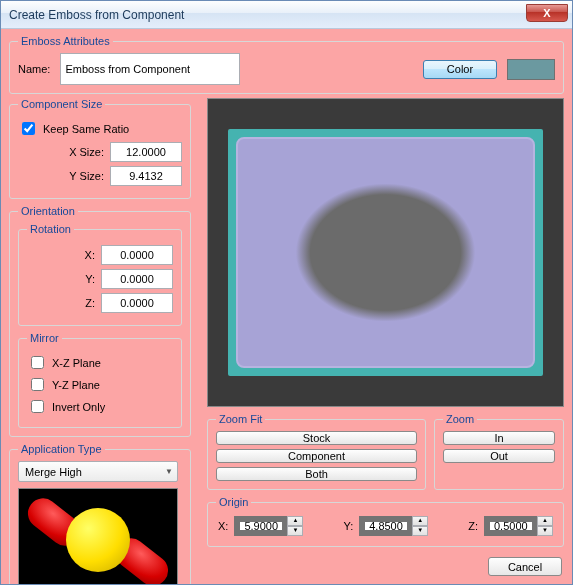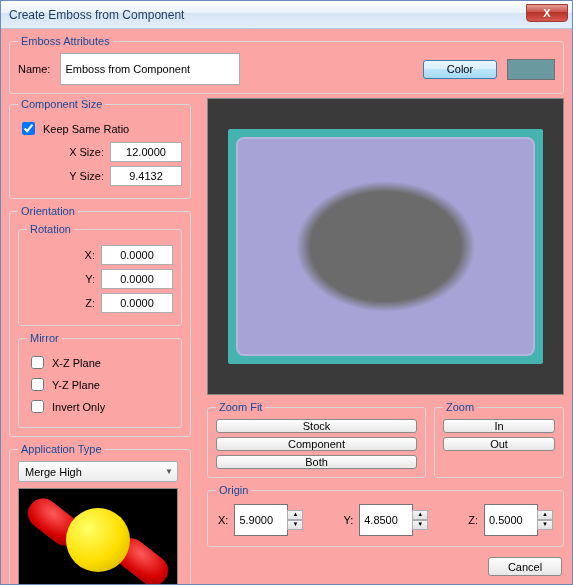--- a/index.html
+++ b/index.html
@@ -29,21 +29,21 @@
 .select .arrow { font-size: 8px; color: #555; }
 .thumb { width: 160px; height: 104px; background: #000; border: 1px solid #888; margin-top: 6px; position: relative; overflow: hidden; }
 .preview { flex: 1; background: #3a3a3a; border: 1px solid #888; position: relative; overflow: hidden; }
 .prev-inner { position: absolute; left: 20px; right: 20px; top: 30px; bottom: 30px; background: #45b3b0; border-radius: 2px; }
 .prev-frame { position: absolute; left: 8px; right: 8px; top: 8px; bottom: 8px; background: radial-gradient(ellipse at center,#6b6b6b 0,#6b6b6b 36%,#a7a3d6 43%,#a7a3d6 100%); border-radius: 8px; border: 2px solid #b7b4e0; }
 .zoomrow { display: flex; gap: 8px; }
 .zoomrow fieldset { flex: 1; }
 .btns3 { display: flex; gap: 4px; flex-direction: column; }
 .btns3 .btn { flex: 1; padding: 0 4px; font-size: 11px; }
 .spin { display: inline-flex; align-items: center; }
-.spin input { width: 54px; height: 32px; border: 1px solid #737373; text-align: left; padding: 0 4px; }
+.spin input { width: 54px; height: 20px; border: 6px solid #737373; text-align: left; padding: 0 4px; }
 .spin .spinbtns { display: flex; flex-direction: column; margin-left: -1px; }
 .spin .sb { width: 16px; height: 10px; border: 1px solid #abadb3; background: linear-gradient(#f5f5f5,#e2e2e2); font-size: 6px; line-height: 6px; text-align: center; cursor: pointer; }
 .footer { display: flex; justify-content: flex-end; gap: 10px; padding: 4px 2px 0 0; }
 .footer .btn { width: 74px; }
 .sph-y { position:absolute; left:50%; top:50%; width:64px; height:64px; margin:-32px 0 0 -32px; border-radius:50%; background: radial-gradient(circle at 35% 32%, #ffff66, #ffde00 55%, #c7a800); }
 .cyl-r { position:absolute; width:58px; height:30px; border-radius:15px; background: radial-gradient(ellipse at 40% 30%, #ff5b5b, #d60000 60%, #8a0000); }
 </style>
 </head>
 <body>
 

